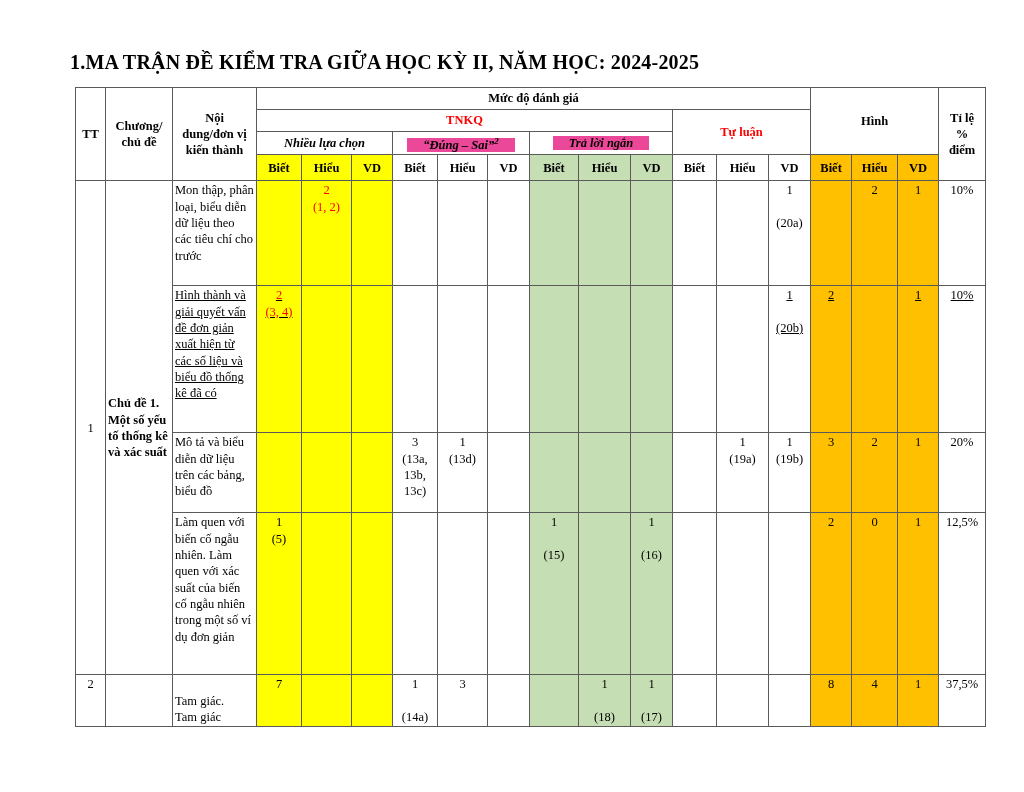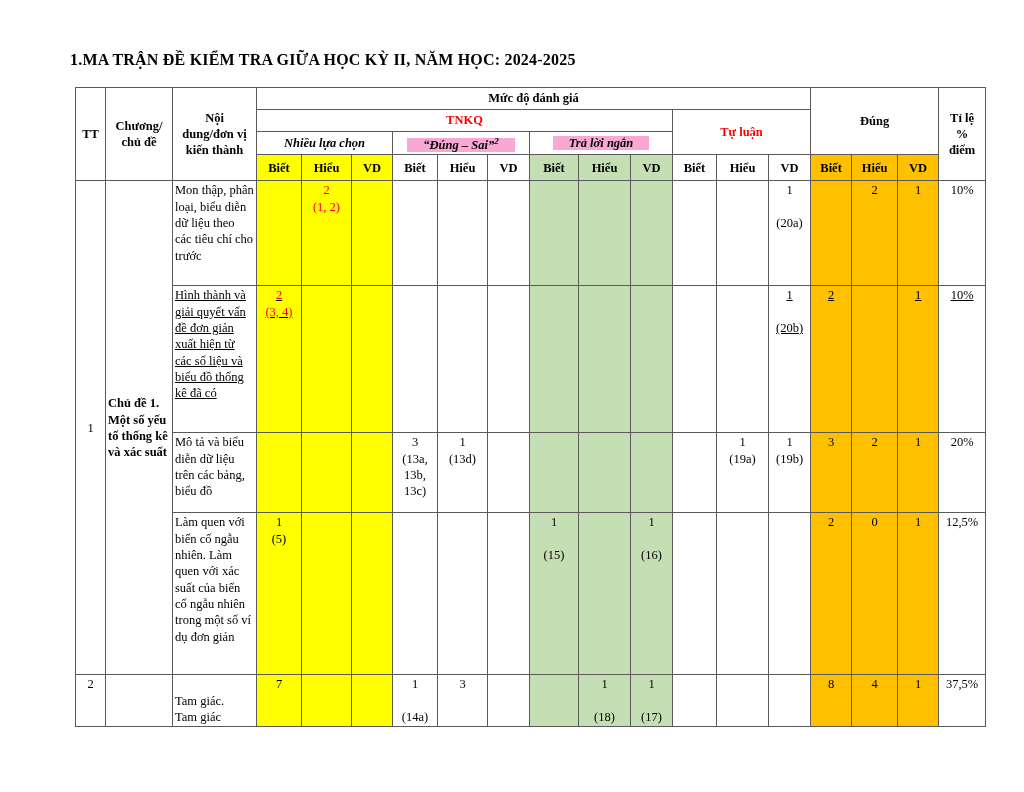--- a/index.html
+++ b/index.html
@@ -2,21 +2,21 @@
 <html><head>
 <meta charset="utf-8">
 <style>
   html,body { margin:0; padding:0; background:#ffffff; }
   .page {
     position:relative; width:1024px; height:792px; background:#ffffff;
     overflow:hidden; font-family:"Liberation Serif", serif; color:#000;
   }
   .doc-title {
     position:absolute; left:70px; top:51px;
-    font-size:16px; font-weight:bold; letter-spacing:0.2px; white-space:nowrap;
+    font-size:20px; font-weight:bold; letter-spacing:0.2px; white-space:nowrap;
   }
   table.matrix {
     position:absolute; left:75px; top:87px; width:910px;
     border-collapse:collapse; table-layout:fixed;
     font-size:12.5px; line-height:16.3px;
   }
   .matrix th, .matrix td {
     border:1px solid #5a5a5a; padding:1px 2px;
     text-align:center; vertical-align:top; overflow:hidden;
   }
@@ -26,21 +26,21 @@
   .matrix thead tr:nth-child(3) { height:21px; }
   .matrix thead tr:nth-child(4) { height:26px; }
   .matrix tbody tr:nth-child(1) { height:105px; }
   .matrix tbody tr:nth-child(2) { height:147px;text-decoration:underline; }
   .matrix tbody tr:nth-child(3) { height:80px; }
   .matrix tbody tr:nth-child(4) { height:162px; }
   .matrix tbody tr:nth-child(5) { height:45px; }
   .pre { white-space:pre-line; }
   .italic { font-style:italic; font-weight:normal; }
   .red { color:#ff0000; }
-  .hl { background:#f9a8d4; padding:0 16px; }
+  .hl { background:#ec4899; padding:0 16px; }
   .bg-yellow { background:#ffff00; }
   .bg-green  { background:#c6deb4; }
   .bg-orange { background:#ffc000; }
   td.tt-cell { vertical-align:top; }
   td.tt-cell.vmid { vertical-align:middle; }
   td.chapter-cell { font-weight:bold; vertical-align:middle; text-align:left; }
   td.content-cell { text-align:left; vertical-align:top; }
   td.tile-cell { vertical-align:top; }
   sup.fn { font-size:9px; font-weight:bold; }
 </style>
@@ -75,21 +75,21 @@
     </colgroup>
     <thead>
       <tr>
         <th rowspan="4" class="pre">TT</th>
         <th rowspan="4" class="pre">Chương/
 chủ đề</th>
         <th rowspan="4" class="pre">Nội
 dung/đơn vị
 kiến thành</th>
         <th colspan="12">Mức độ đánh giá</th>
-        <th colspan="3" rowspan="3">Đúng</th>
+        <th colspan="3" rowspan="3">Hình</th>
         <th rowspan="4" class="pre">Tỉ lệ
 %
 điểm</th>
       </tr>
       <tr>
         <th colspan="9" class="red">TNKQ</th>
         <th colspan="3" rowspan="2" class="red">Tự luận</th>
       </tr>
       <tr>
         <th colspan="3" class="italic">Nhiều lựa chọn</th>

